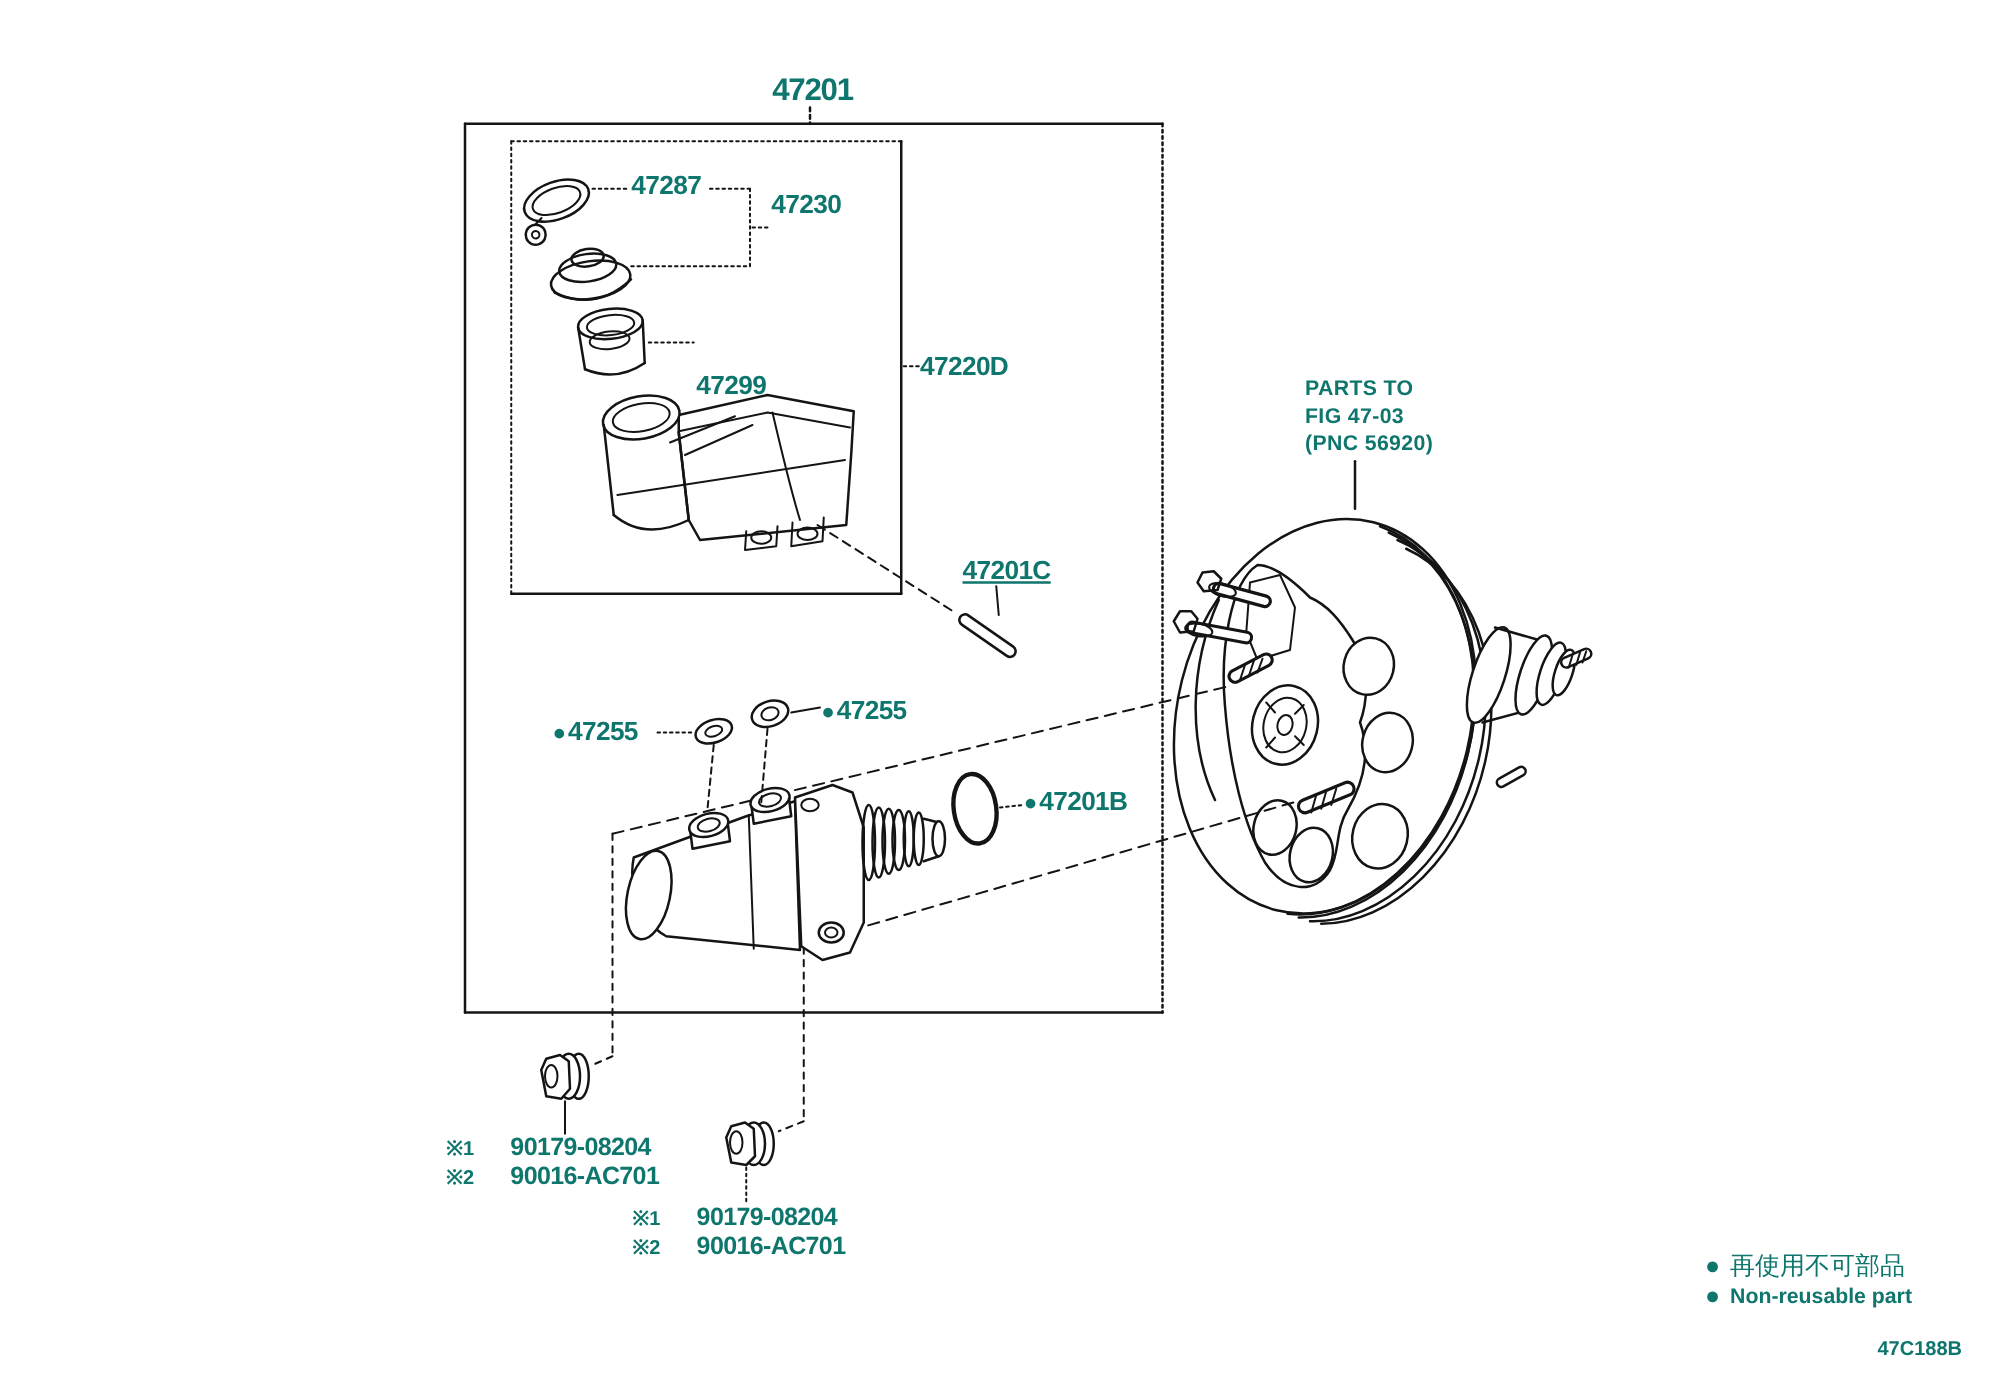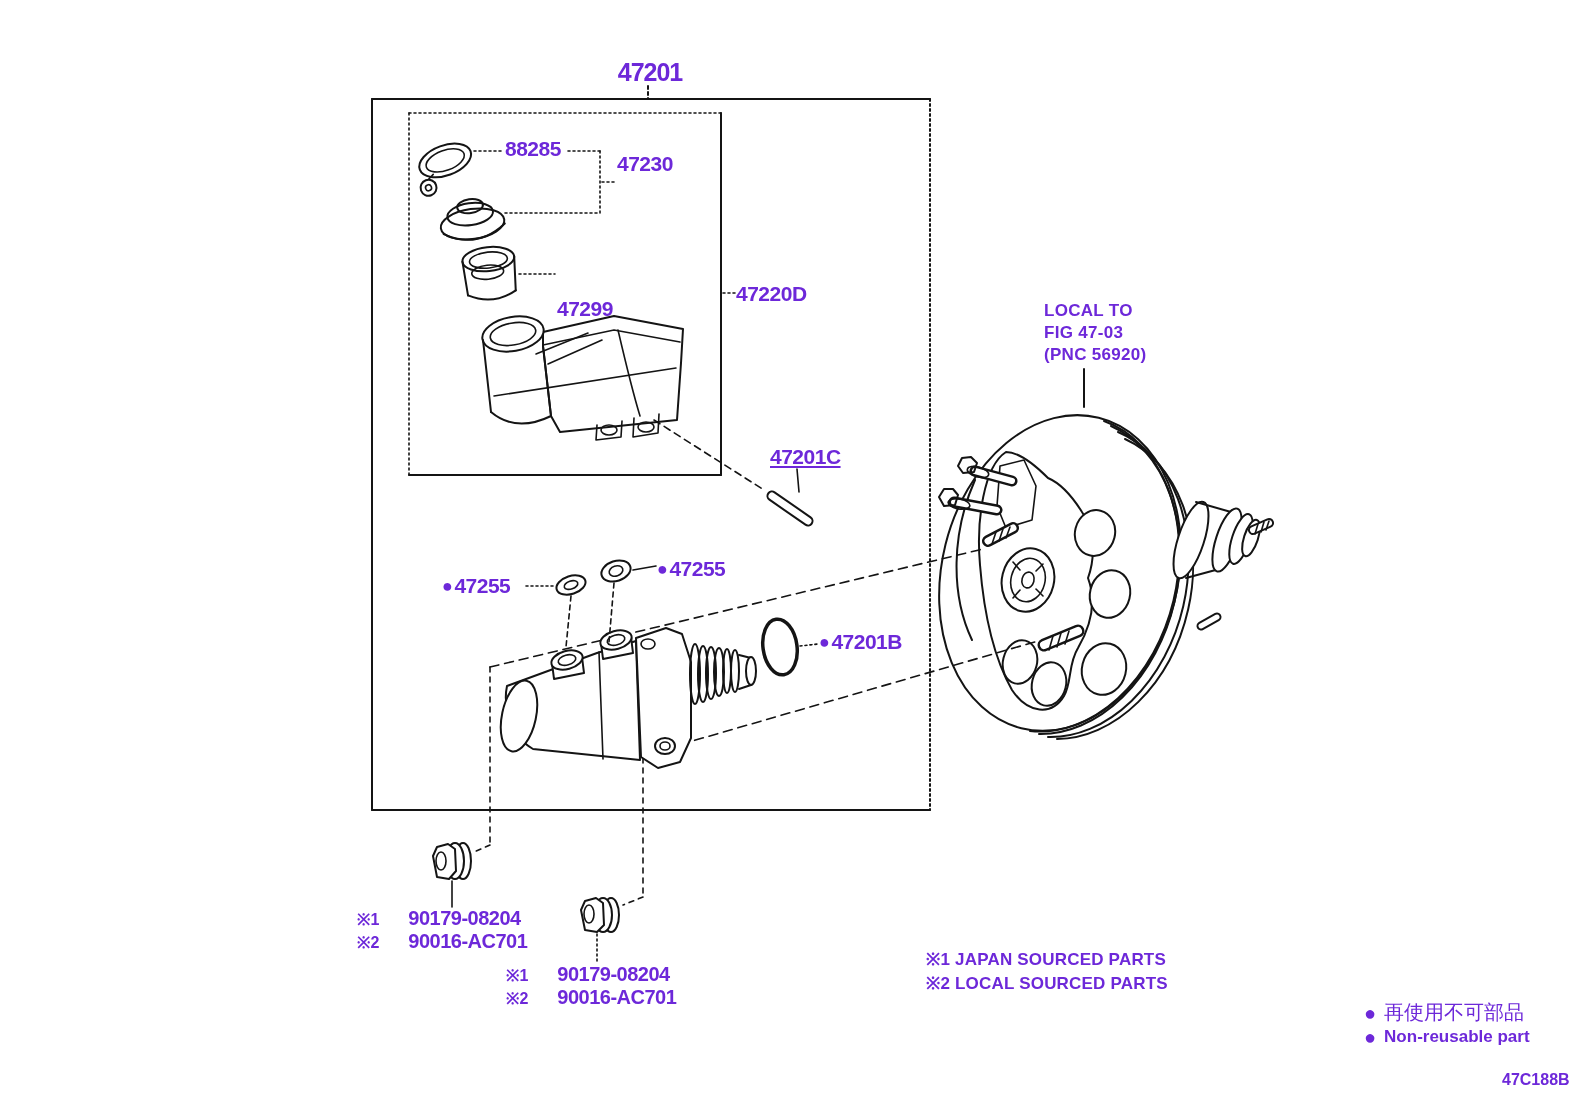--- a/index.html
+++ b/index.html
@@ -1,19 +1,19 @@
 <!DOCTYPE html>
 <html><head>
 <meta charset="utf-8">
 <style>
   html,body{margin:0;padding:0;background:#ffffff;}
   .canvas{position:relative;width:1592px;height:1099px;background:#fff;overflow:hidden;
           font-family:"Liberation Sans",sans-serif;color:#101010;}
   .canvas svg{position:absolute;left:0;top:0;}
-  .lbl{position:absolute;white-space:nowrap;color:#6d28d9;}
+  .lbl{position:absolute;white-space:nowrap;color:#0f766e;}
   .pn{font-weight:700;font-size:21px;letter-spacing:-0.5px;}
   .pn-xl{font-size:25px;letter-spacing:-1px;}
   .with-dot{display:flex;align-items:center;}
   .bullet{font-size:18px;margin-right:2px;line-height:1;}
   .refer{font-weight:700;font-size:17px;line-height:22px;letter-spacing:0.3px;}
   .pnrow{display:flex;align-items:baseline;gap:5px;height:23px;}
   .pref{font-size:16px;font-weight:700;}
   .pnum{font-size:20px;font-weight:700;letter-spacing:-0.5px;margin-left:24px;}
   .foot{font-size:17px;font-weight:700;letter-spacing:0.2px;line-height:24px;}
   .jp{font-size:20px;}
@@ -223,21 +223,21 @@
     <ellipse class="ln wfill" cx="611" cy="915" rx="8" ry="17"></ellipse>
     <ellipse class="ln wfill" cx="603" cy="915" rx="9" ry="17"></ellipse>
     <path class="ln wfill" d="M581,910 L585,901 L596,898 L603,903 L604,925 L597,932 L585,930 Z"></path>
     <ellipse class="ln thin" cx="589" cy="914" rx="5" ry="9"></ellipse>
     <line class="ln thin" x1="597" y1="934" x2="597" y2="961" stroke-dasharray="2 3"></line>
   </g>
 </svg>
 
 <div class="lbl pn pn-xl" style="left:615px;top:58px;width:70px;text-align:center;">47201</div>
 
-<div class="lbl pn" style="left:505px;top:137px;">88285</div>
+<div class="lbl pn" style="left:505px;top:137px;">47287</div>
 
 <div class="lbl pn" style="left:617px;top:152px;">47230</div>
 
 <div class="lbl pn" style="left:557px;top:262px;margin-top:35px;">47299</div>
 
 <div class="lbl pn" style="left:736px;top:282px;">47220D</div>
 
 <div class="lbl pn" style="left:770px;top:445px;text-decoration:underline;">47201C</div>
 
 <div class="lbl pn with-dot" style="left:442px;top:574px;">
@@ -249,21 +249,21 @@
   <span class="bullet">●</span>
   <span>47255</span>
 </div>
 
 <div class="lbl pn with-dot" style="left:819px;top:630px;">
   <span class="bullet">●</span>
   <span>47201B</span>
 </div>
 
 <div class="lbl refer" style="left:1044px;top:300px;">
-  <div>LOCAL TO</div>
+  <div>PARTS TO</div>
   <div>FIG 47-03</div>
   <div>(PNC 56920)</div>
 </div>
 
 <div class="lbl" style="left:357px;top:907px;">
   <div class="pnrow">
     <span class="pref">※1</span>
     <span class="pnum">90179-08204</span>
   </div>
   <div class="pnrow">
@@ -276,24 +276,20 @@
   <div class="pnrow">
     <span class="pref">※1</span>
     <span class="pnum">90179-08204</span>
   </div>
   <div class="pnrow">
     <span class="pref">※2</span>
     <span class="pnum">90016-AC701</span>
   </div>
 </div>
 
-<div class="lbl foot" style="left:926px;top:948px;">
-  <div>※1 JAPAN SOURCED PARTS</div>
-  <div>※2 LOCAL SOURCED PARTS</div>
-</div>
 
 <div class="lbl jp with-dot" style="left:1364px;top:999px;">
   <span class="bullet" style="font-size:20px;margin-right:8px;">●</span>
   <span>再使用不可部品</span>
 </div>
 
 <div class="lbl en with-dot" style="left:1364px;top:1027px;">
   <span class="bullet" style="font-size:20px;margin-right:8px;">●</span>
   <span>Non-reusable part</span>
 </div>

